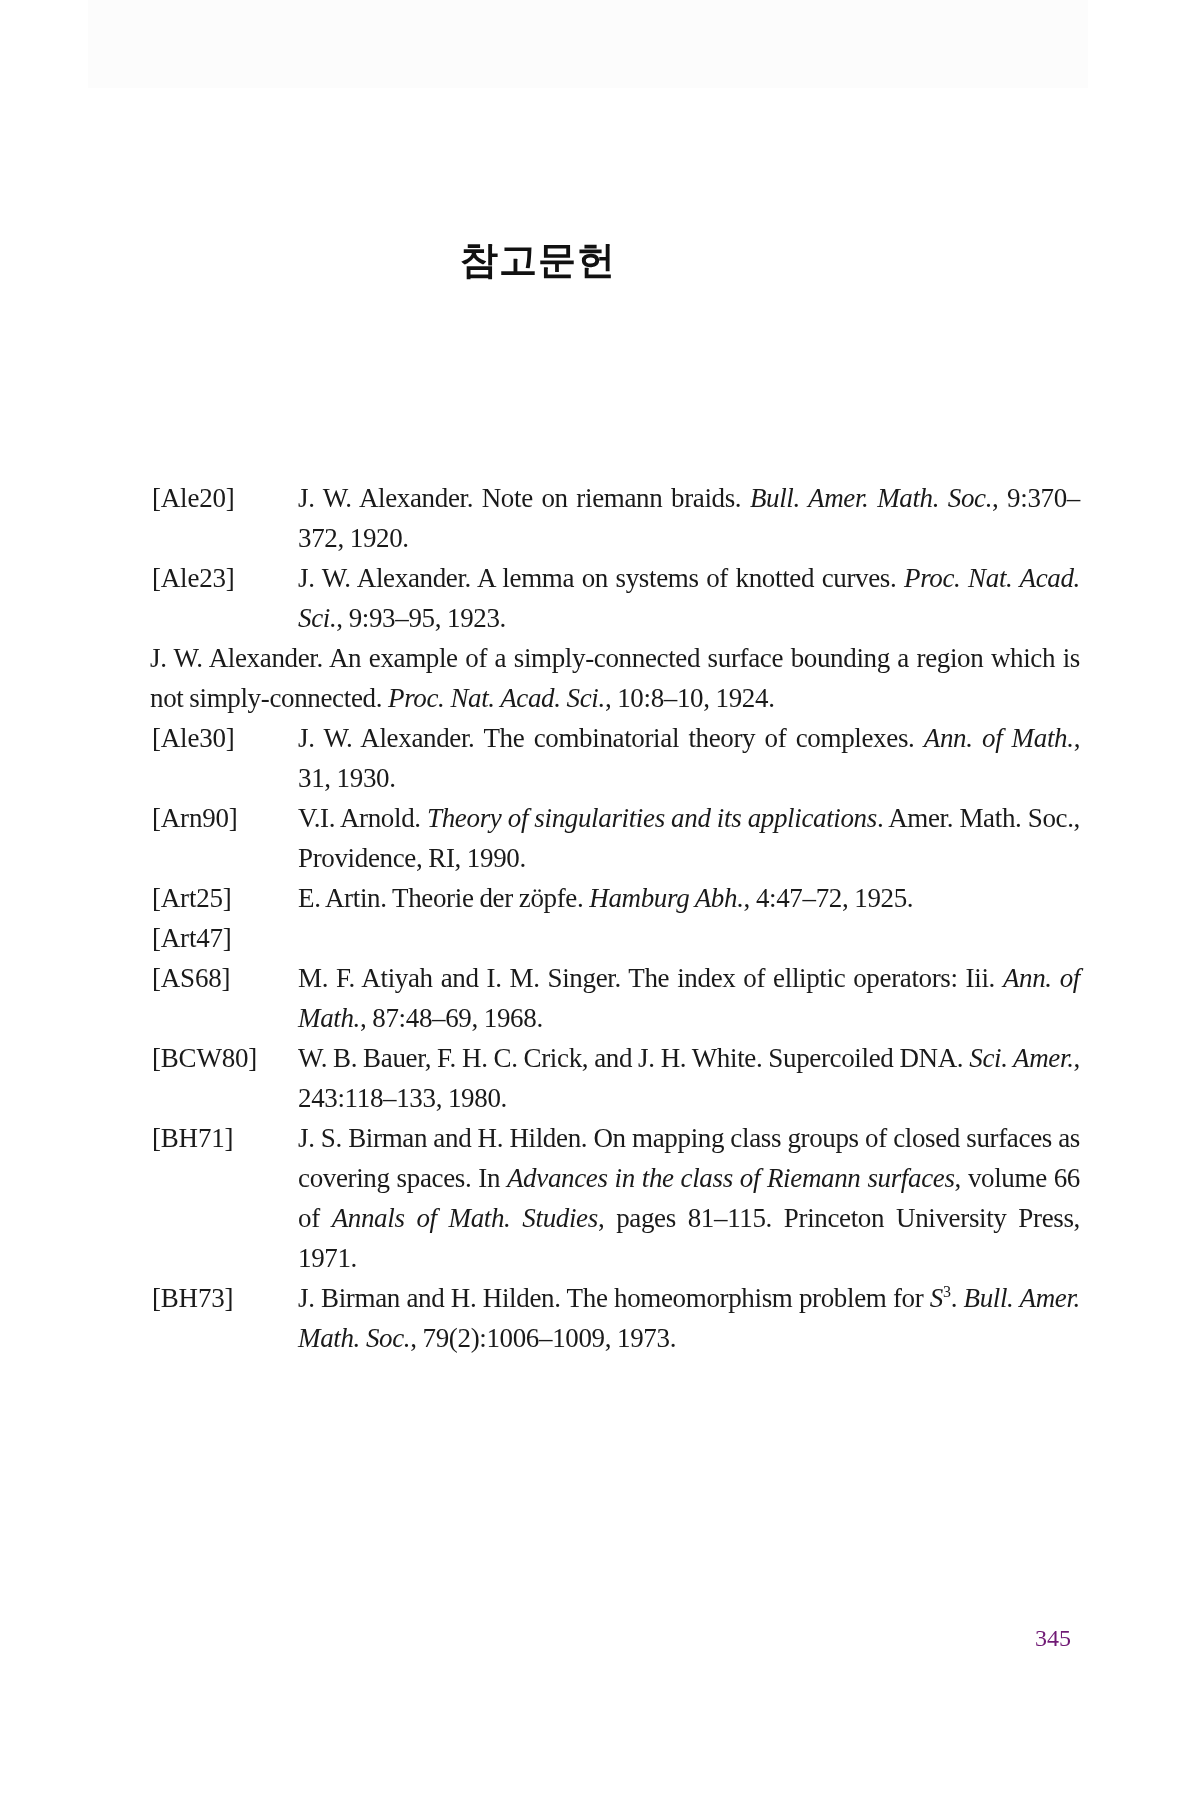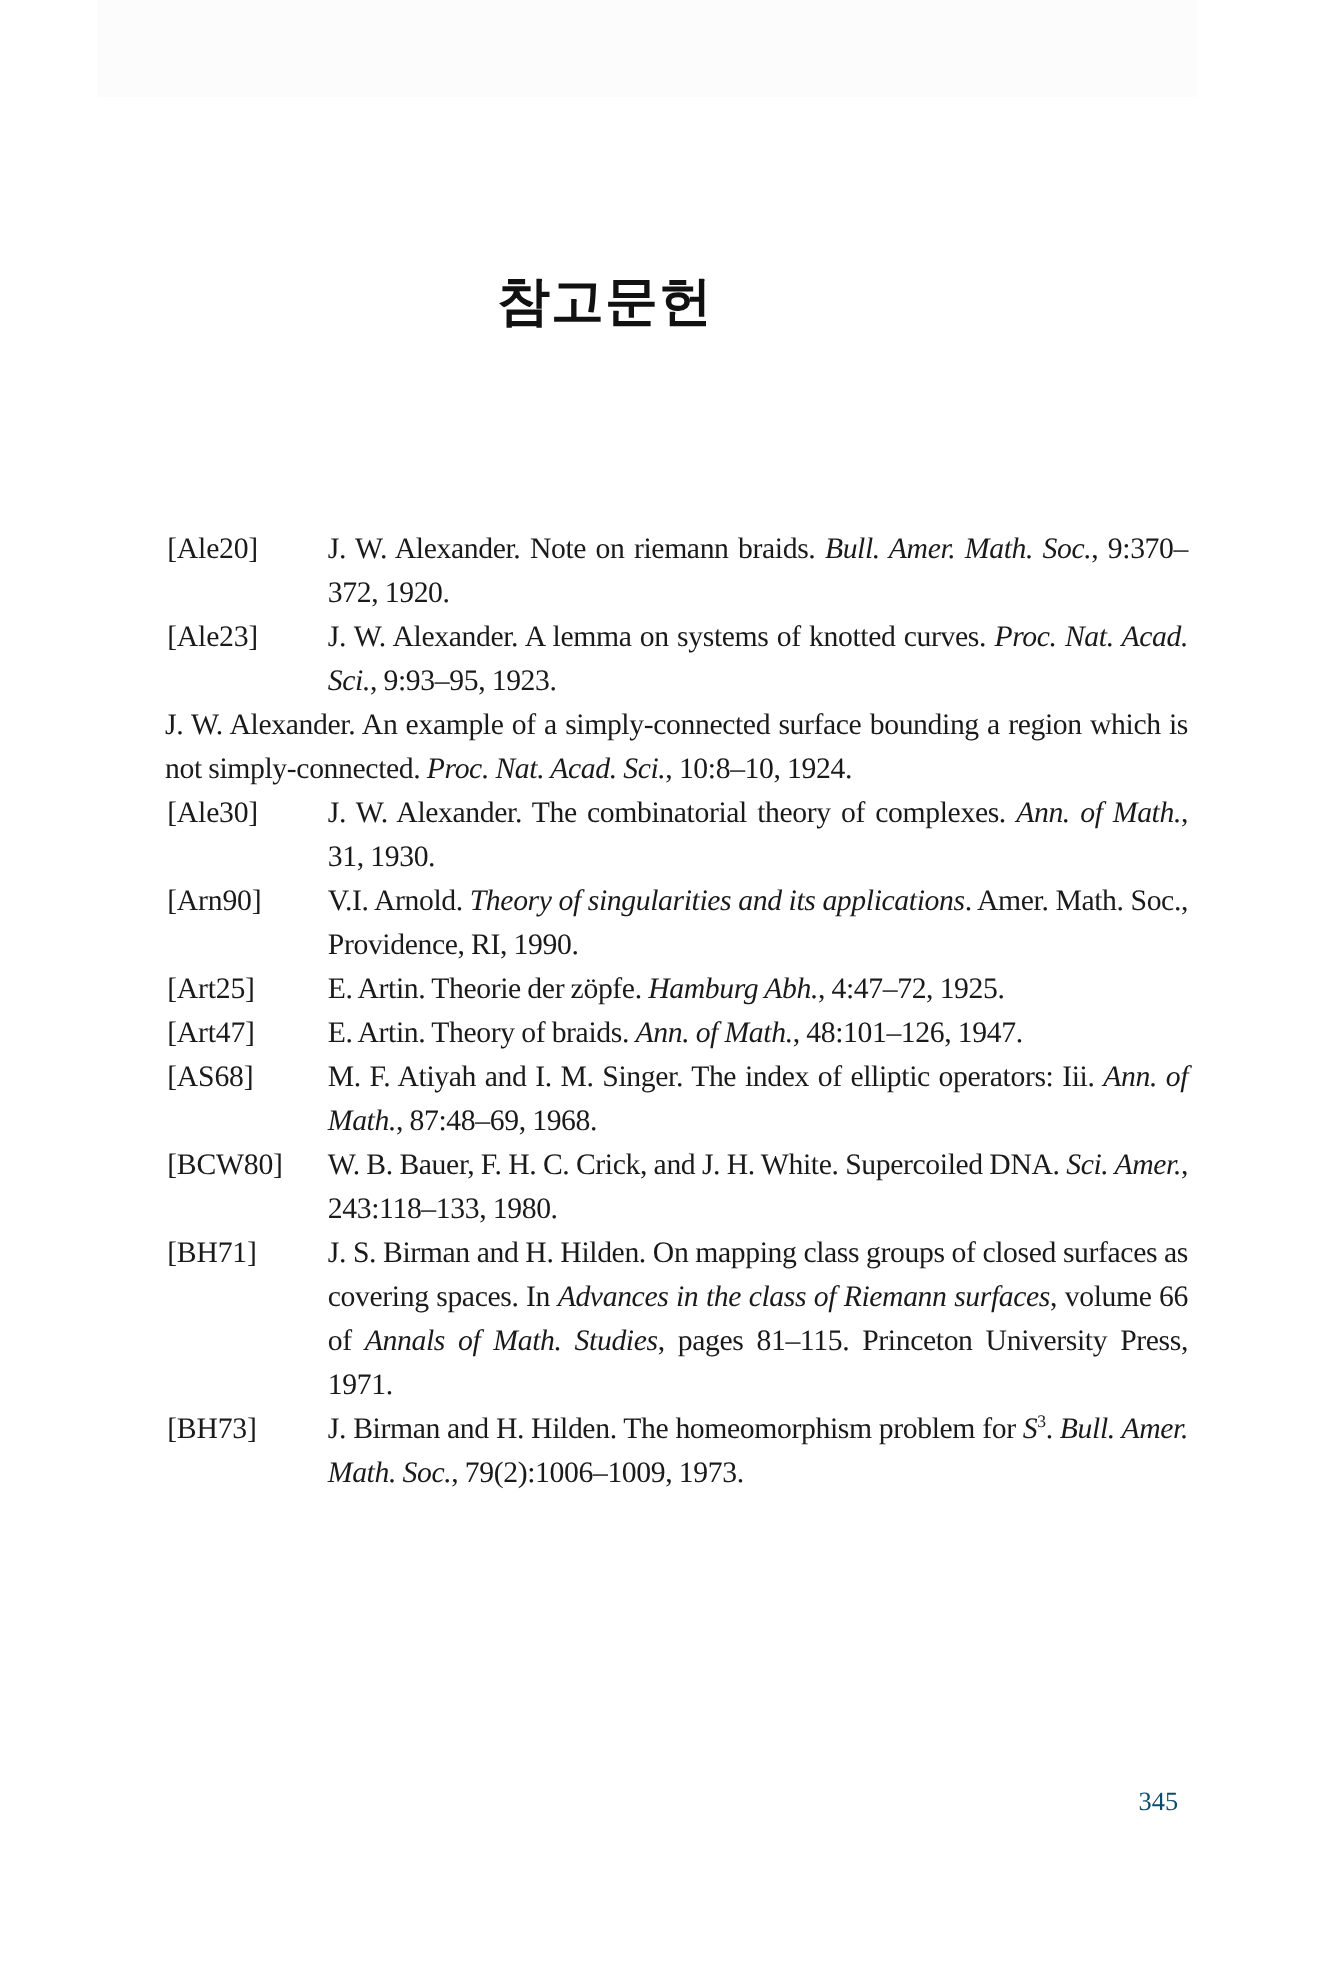--- a/index.html
+++ b/index.html
@@ -22,26 +22,25 @@
       width: 1000px;
       height: 88px;
       background: #fcfcfc;
     }
     .title {
       position: absolute;
       left: 0;
       width: 1076px;
       top: 210px;
       text-align: center;
-      font-size: 48px;
+      font-size: 38px;
       font-weight: bold;
       letter-spacing: 1px;
       font-family: "DejaVu Serif", serif;
       color: #111;
-      margin-left: 12px;
     }
     .refs {
       position: absolute;
       left: 150px;
       top: 478px;
       width: 930px;
     }
     .ref {
       display: flex;
       font-size: 27px;
@@ -58,21 +57,21 @@
       text-align: justify;
       letter-spacing: -0.35px;
       word-spacing: -0.5px;
     }
     .ref-body i { font-style: italic; }
     .page-num {
       position: absolute;
       left: 1035px;
       top: 1625px;
       font-size: 24px;
-      color: #0c4a6e;
+      color: #701a75;
     }
     sup { font-size: 16px; line-height: 0; }
   </style>
 </head>
 <body>
 
 <div class="top-shade"></div>
 
 <h1 class="title">참고문헌</h1>
 
@@ -103,21 +102,20 @@
     <div class="ref-body"><span>V.I. Arnold. </span><i>Theory of singularities and its applications</i><span>. Amer. Math. Soc., Providence, RI, 1990.</span></div>
   </div>
 
   <div class="ref">
     <div class="ref-key">[Art25]</div>
     <div class="ref-body"><span>E. Artin.</span><span> Theorie der zöpfe. </span><i>Hamburg Abh.</i><span>, 4:47–72, 1925.</span></div>
   </div>
 
   <div class="ref">
     <div class="ref-key">[Art47]</div>
-    <div class="ref-body"><span>E. Artin.</span><span> Theory of braids. </span><i>Ann. of Math.</i><span>, 48:101–126, 1947.</span></div>
   </div>
 
   <div class="ref">
     <div class="ref-key">[AS68]</div>
     <div class="ref-body"><span>M. F. Atiyah and I. M. Singer.</span><span> The index of elliptic operators: Iii. </span><i>Ann. of Math.</i><span>, 87:48–69, 1968.</span></div>
   </div>
 
   <div class="ref">
     <div class="ref-key">[BCW80]</div>
     <div class="ref-body"><span>W. B. Bauer, F. H. C. Crick, and J. H. White.</span><span> Supercoiled DNA. </span><i>Sci. Amer.</i><span>, 243:118–133, 1980.</span></div>

